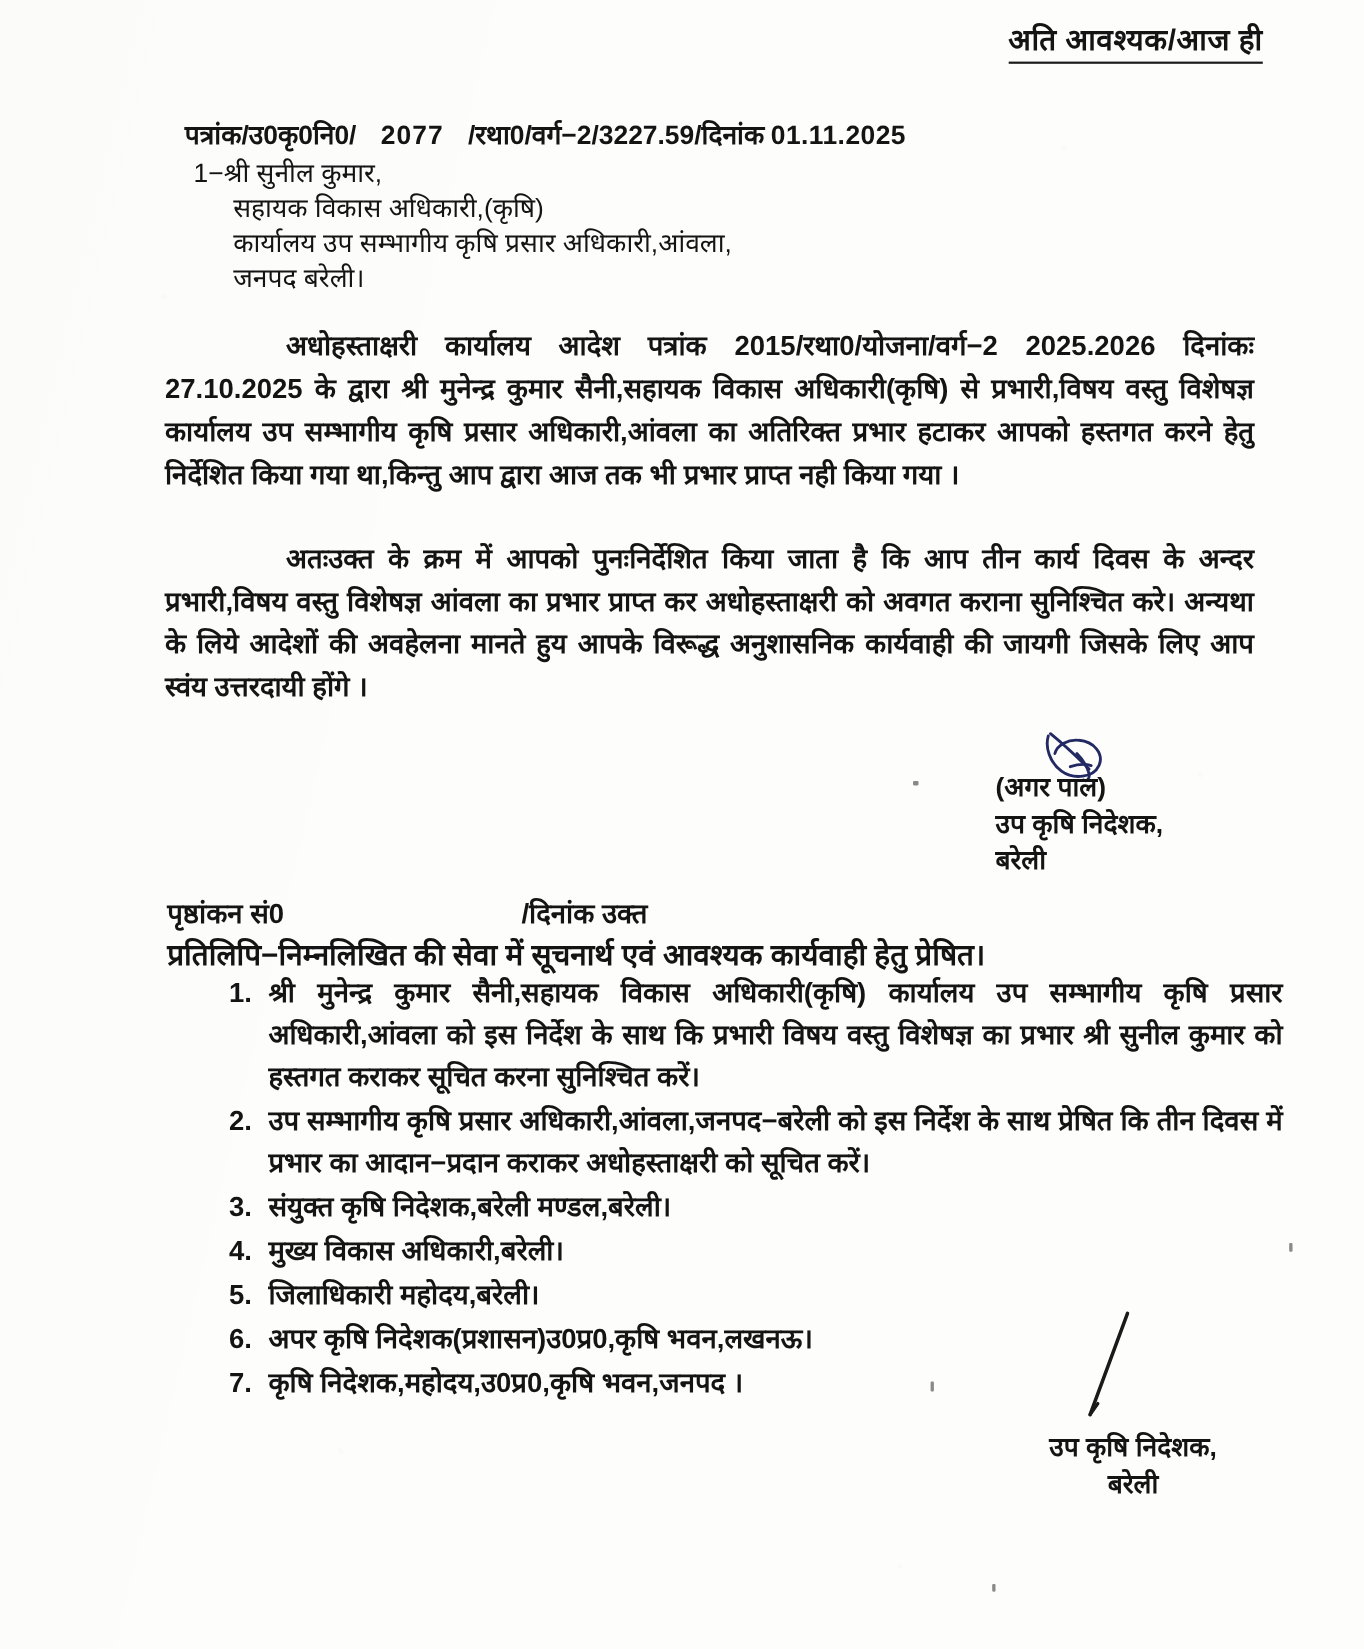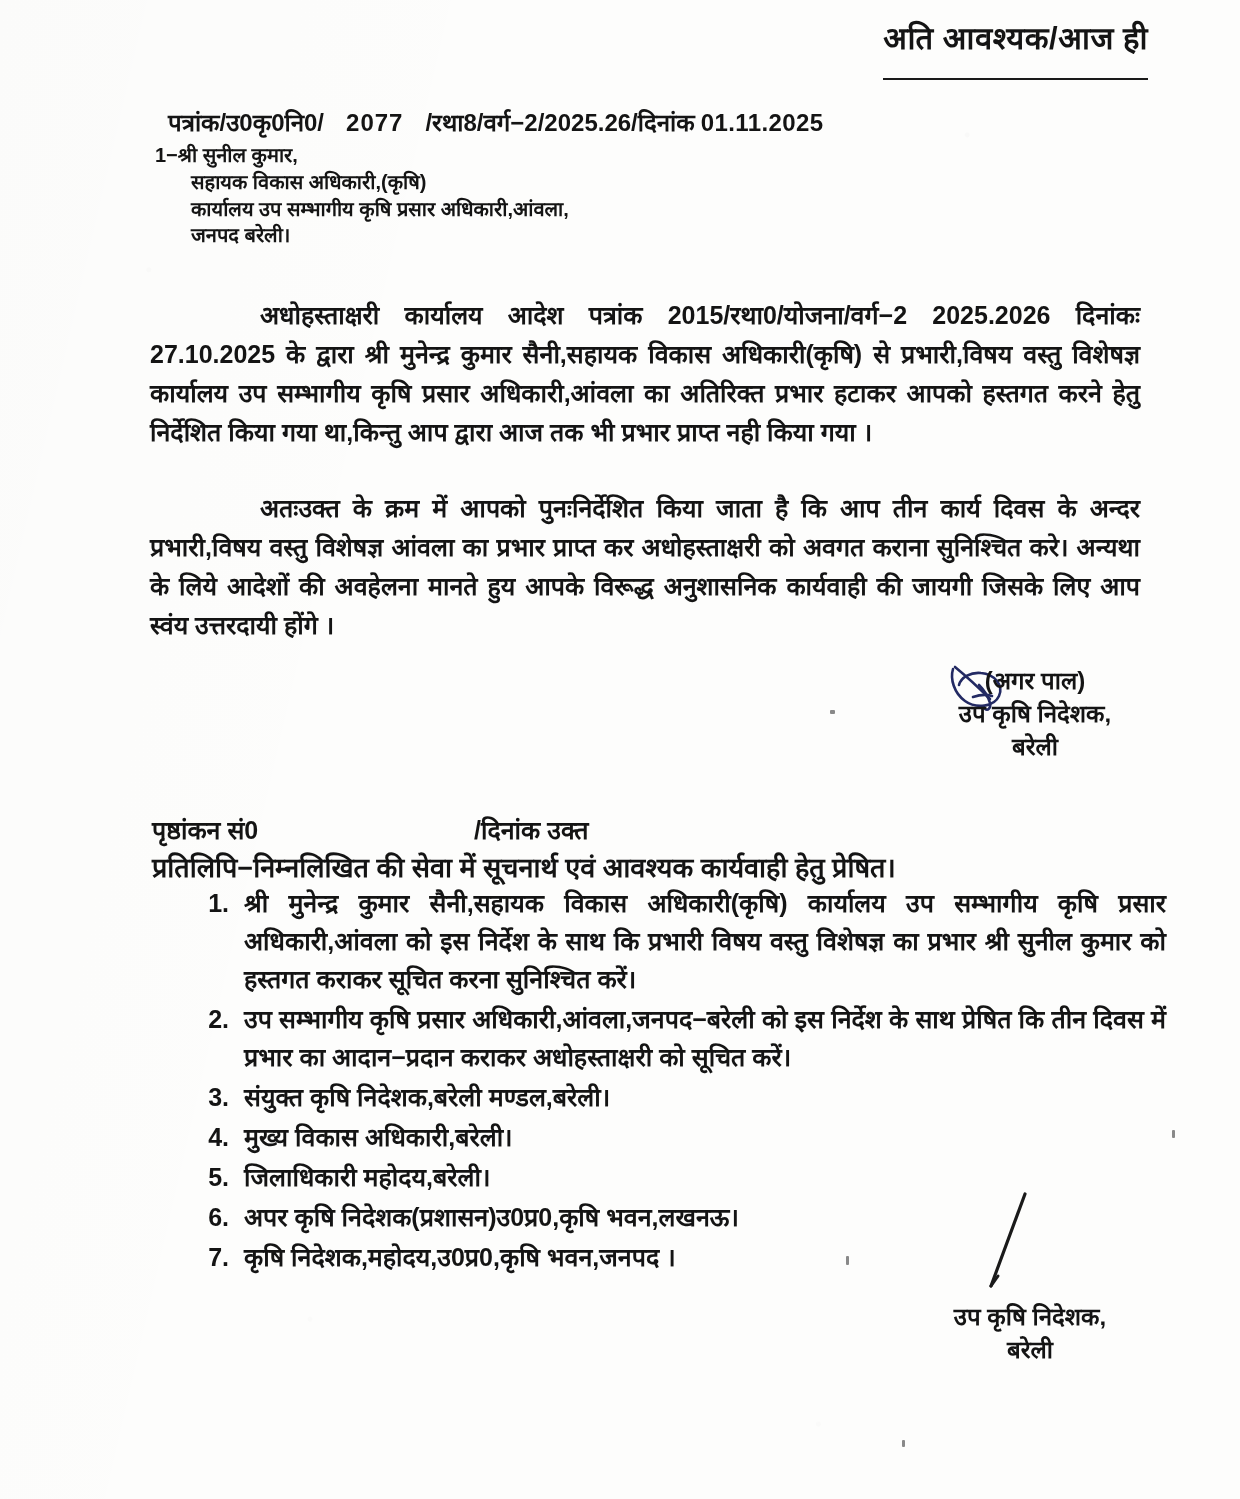--- a/index.html
+++ b/index.html
@@ -40,25 +40,25 @@
     opacity: 0.55;
     border-radius: 1px;
     pointer-events: none;
   }
 
   
   .urgent-note {
     position: absolute;
     top: 16px;
     right: 92px;
-    font-size: 31px;
+    font-size: 27px;
     font-weight: 600;
     letter-spacing: 0.5px;
     border-bottom: 2px solid #1a1a1a;
-    padding-bottom: 20px;
+    padding-bottom: 3px;
     white-space: nowrap;
   }
   .office-title {
     position: absolute;
     top: 62px;
     left: 0;
     right: 0;
     text-align: center;
     font-size: 30px;
     font-weight: 700;
@@ -72,47 +72,46 @@
     font-size: 24px;
     font-weight: 600;
     white-space: nowrap;
   }
   .ref-line .ref-num { letter-spacing: 1px; padding: 0 22px; }
   .ref-line .ref-date { padding-left: 6px; letter-spacing: 0.4px; margin-top: 24px; }
 
   .addressee {
     position: absolute;
     top: 142px;
-    left: 155px;
-    font-size: 20px;
-    font-weight: 700;
+    left: 176px;
+    font-size: 24px;
+    font-weight: 400;
     line-height: 1.34;
   }
   .addressee .line-indent { padding-left: 36px; display: block; }
 
   .body-block {
     position: absolute;
     left: 150px;
     width: 990px;
     font-size: 25px;
     font-weight: 600;
     line-height: 1.56;
     text-align: justify;
     text-justify: inter-word;
   }
   #para-1 { top: 296px; }
   #para-2 { top: 489px; }
   .body-block .indent { display: inline-block; width: 110px; }
 
   .sig-top {
     position: absolute;
-    top: 664px;
+    top: 700px;
     left: 905px;
     width: 260px;
-    text-align: center;
     font-size: 24px;
     font-weight: 600;
     line-height: 1.38;
   }
   .sig-mark {
     position: absolute;
     top: 663px;
     left: 946px;
     width: 72px;
     height: 52px;
@@ -187,21 +186,21 @@
   <div class="paper-noise"></div>
   <div class="speck" style="top:1256px;left:846px;width:3px;height:9px;"></div>
   <div class="speck" style="top:1130px;left:1172px;width:3px;height:8px;"></div>
   <div class="speck" style="top:710px;left:830px;width:5px;height:4px;"></div>
   <div class="speck" style="top:1440px;left:902px;width:3px;height:7px;"></div>
 
   <div class="urgent-note">अति आवश्यक/आज ही</div>
 
 
   <div class="ref-line">
-    <span>पत्रांक/उ0कृ0नि0/</span><span class="ref-num">2077</span><span>/रथा8/वर्ग−2/2025.26/</span><span>दिनांक</span><span class="ref-date">01.11.2025</span>
+    <span>पत्रांक/उ0कृ0नि0/</span><span class="ref-num">2077</span><span>/रथा0/वर्ग−2/3227.59/</span><span>दिनांक</span><span class="ref-date">01.11.2025</span>
   </div>
 
   <div class="addressee">
     <span>1−श्री सुनील कुमार,</span>
     <span class="line-indent">सहायक विकास अधिकारी,(कृषि)</span>
     <span class="line-indent">कार्यालय उप सम्भागीय कृषि प्रसार अधिकारी,आंवला,</span>
     <span class="line-indent">जनपद बरेली।</span>
   </div>
 
   <div class="body-block" id="para-1">

